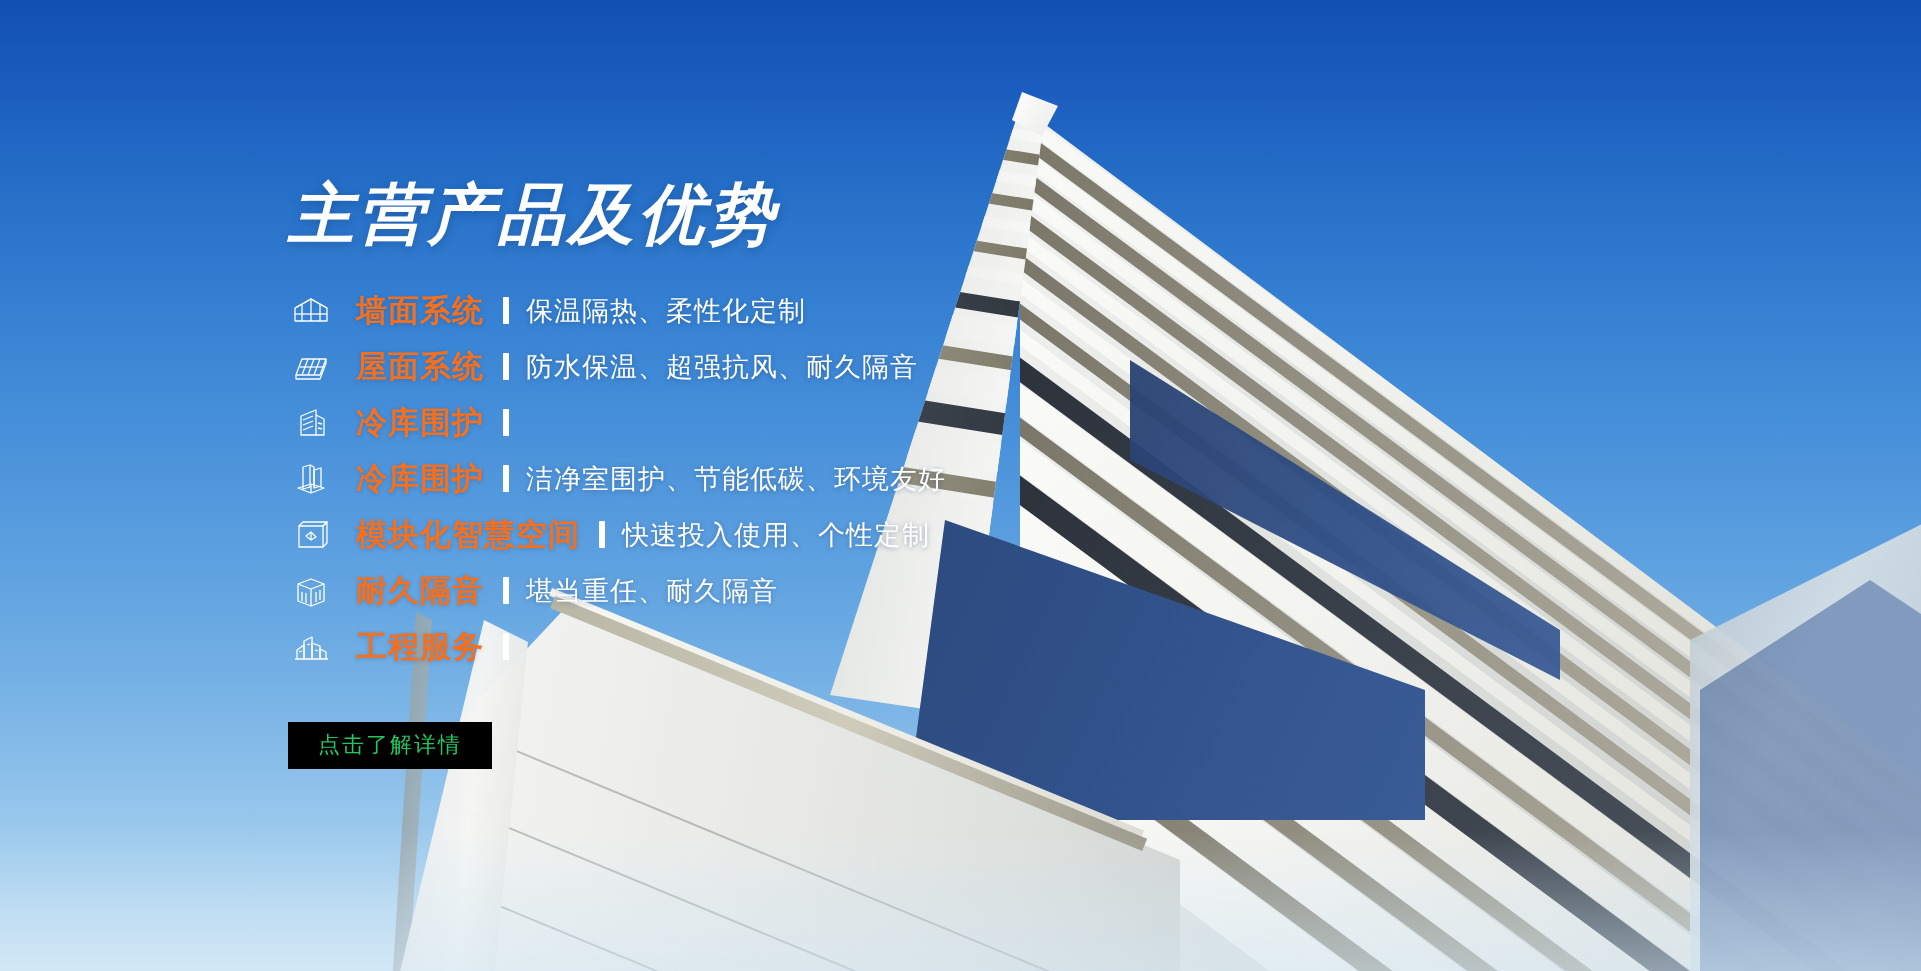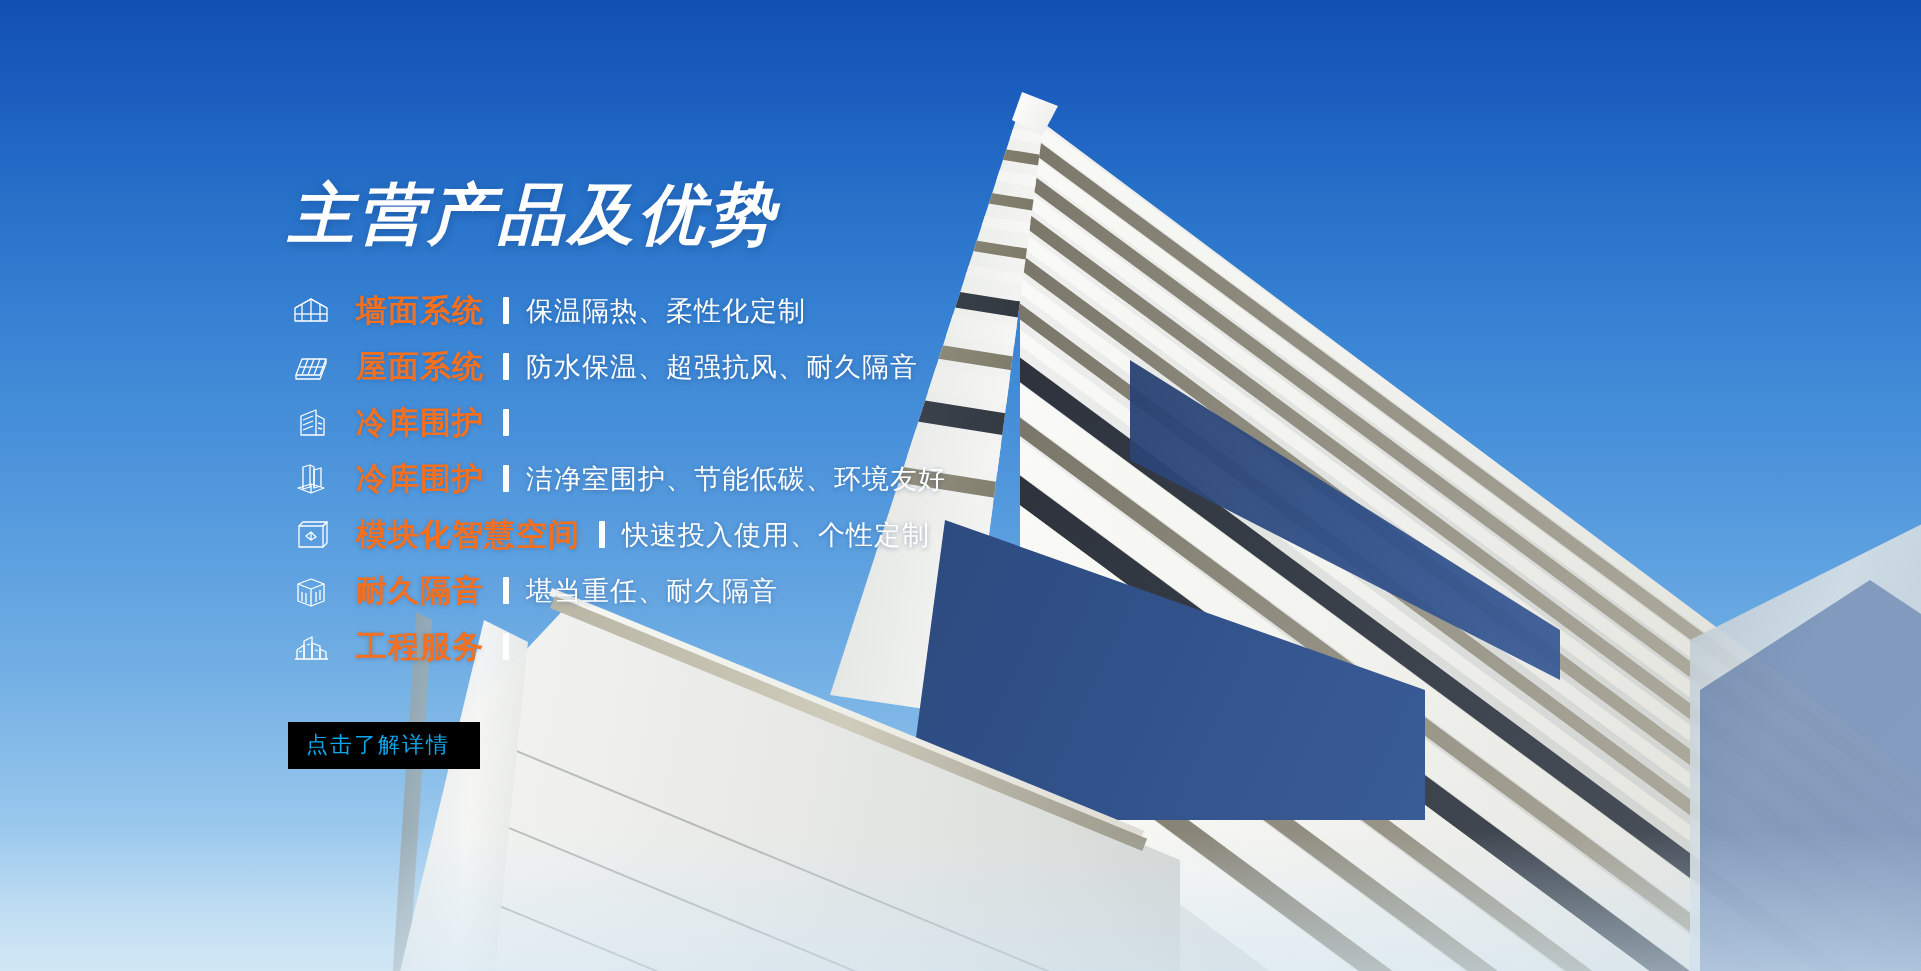--- a/index.html
+++ b/index.html
@@ -254,24 +254,24 @@
     letter-spacing:1px;
     white-space:nowrap;
     text-shadow:0 1px 5px rgba(20,50,100,.4);
     font-family:"DejaVu Sans","Liberation Sans",sans-serif;
   }
 
   .cta-wrap{ margin-top:48px; }
   .cta-button{
     display:inline-block;
     background:#000000;
-    color:#0ea5e9;
+    color:#22c55e;
     font-size:22px;
     letter-spacing:2px;
-    padding:12px 30px 13px 18px;
+    padding:12px 30px 13px 30px;
     border:0;
     cursor:pointer;
     font-family:"DejaVu Sans","Liberation Sans",sans-serif;
     line-height:1;
   }
 </style>
 </head>
 <body>
 
 <div id="stage">

